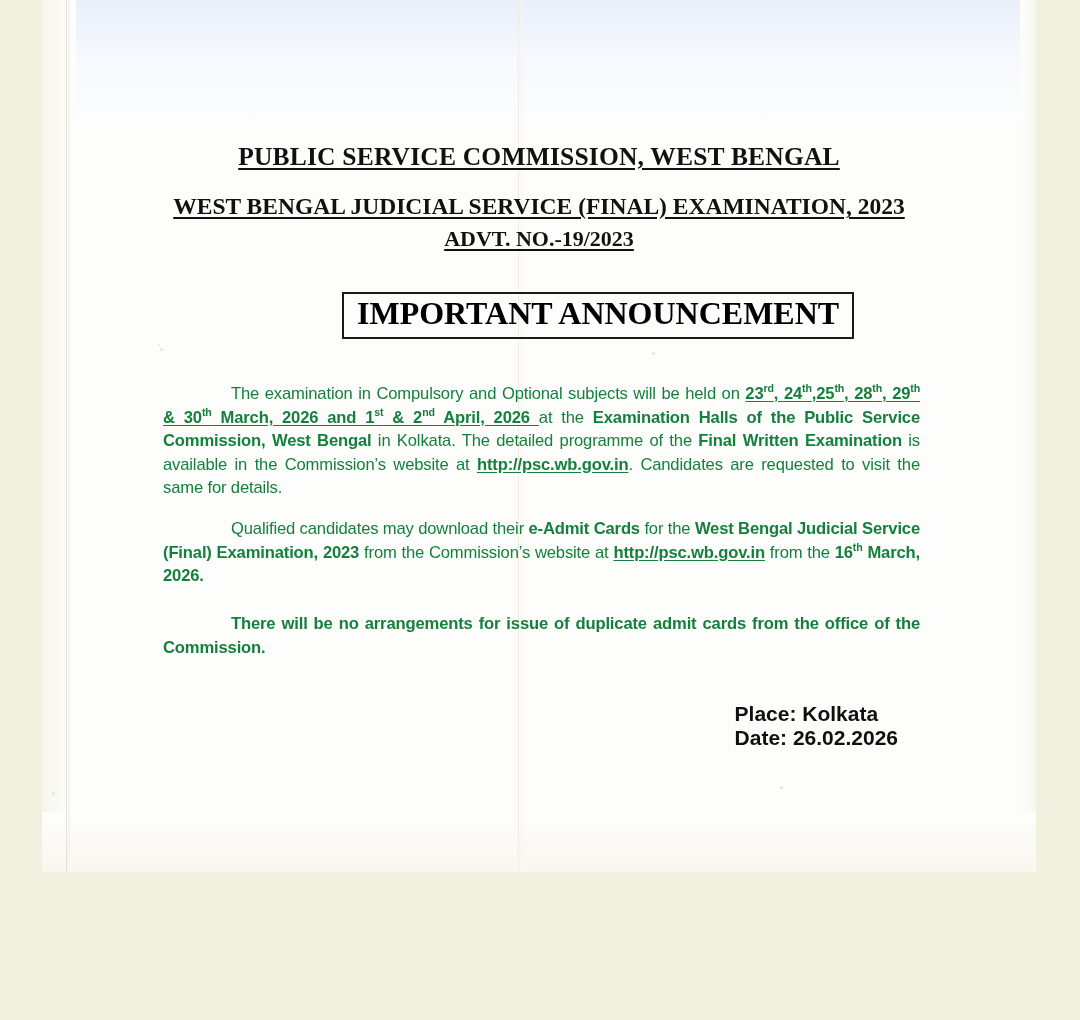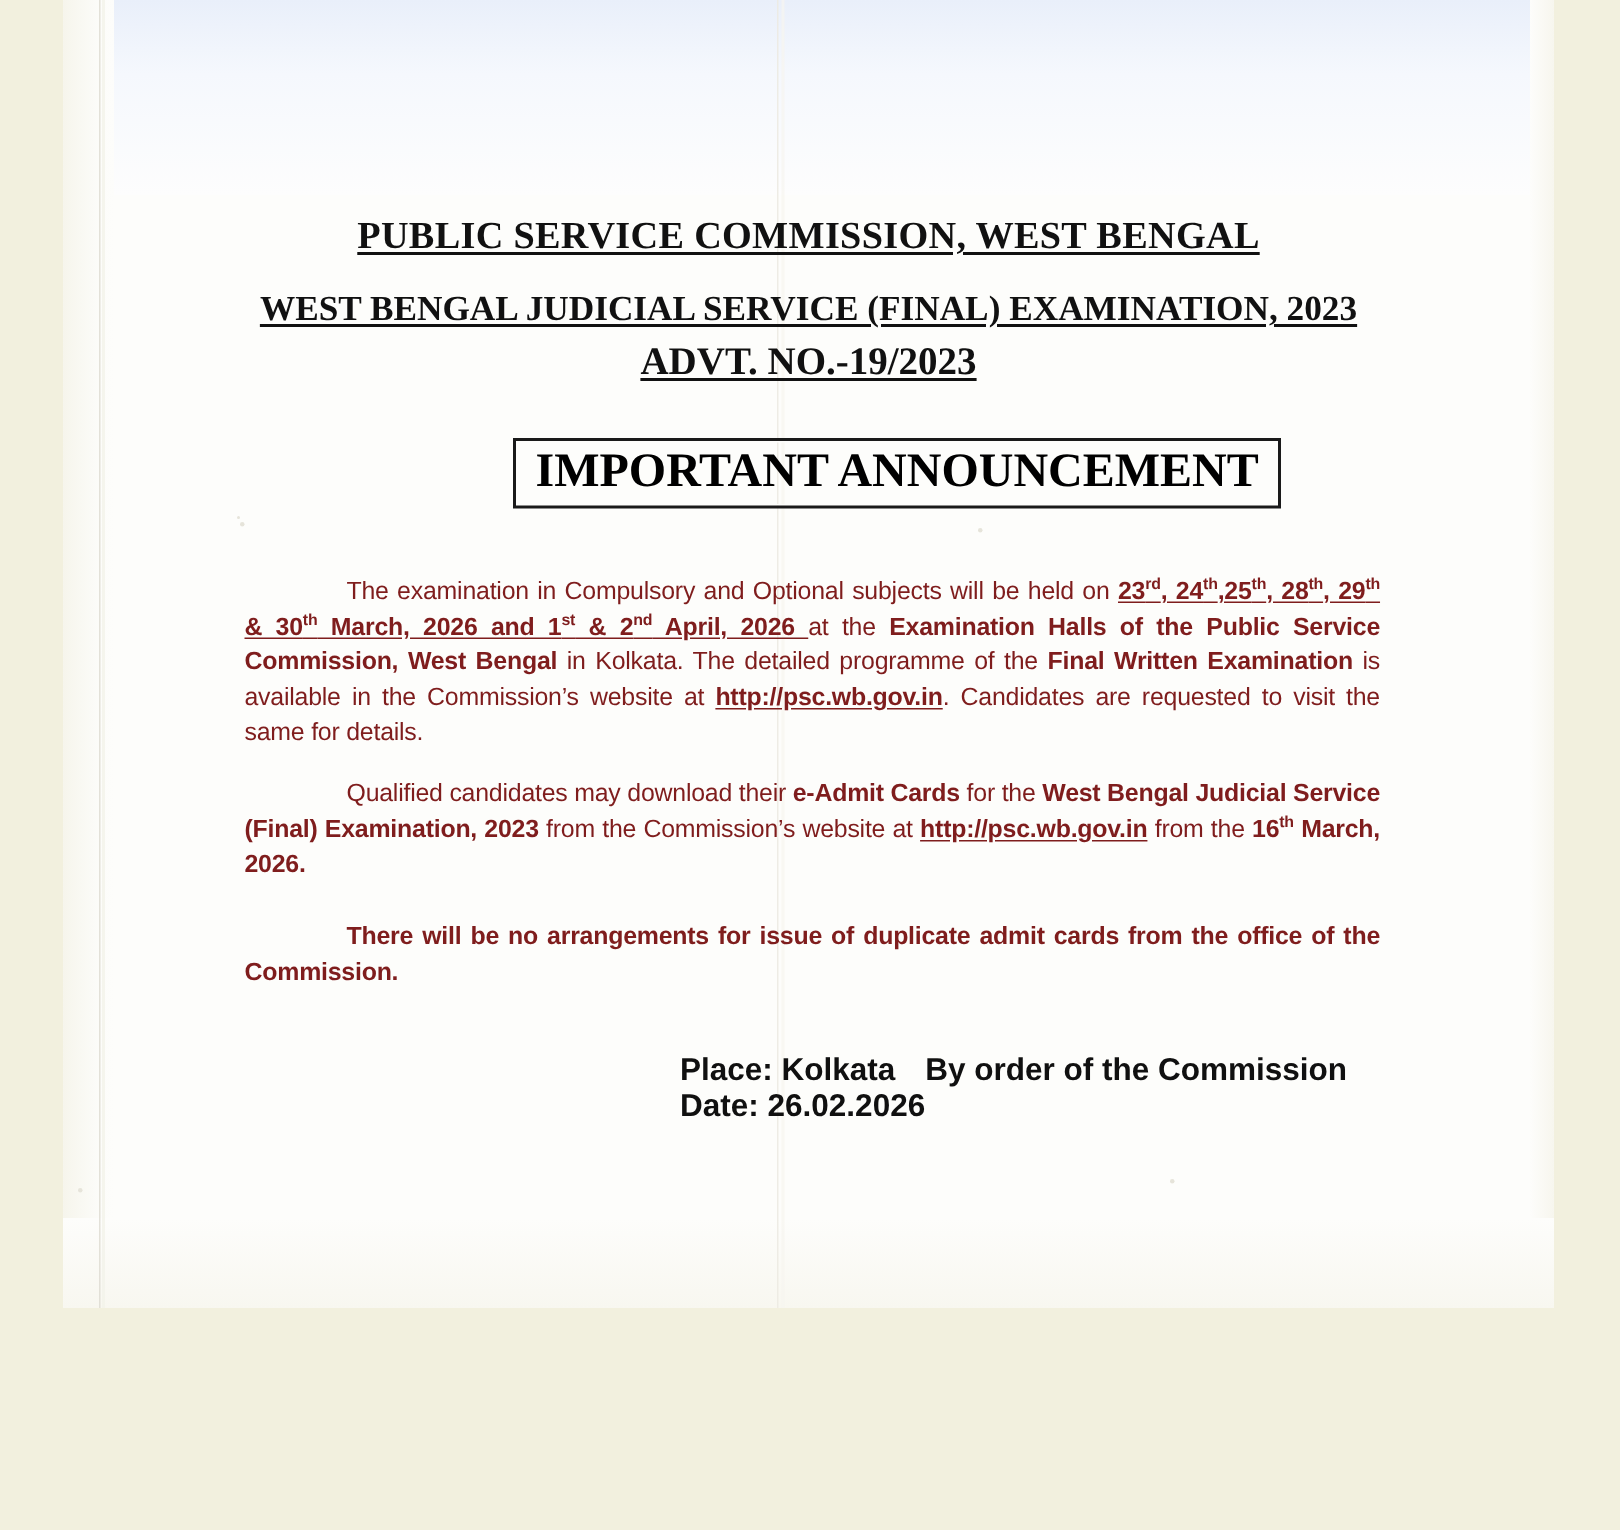--- a/index.html
+++ b/index.html
@@ -92,21 +92,21 @@
     left: 0; top: 193px;
     width: 994px;
     font-size: 23.5px;
   }
   #title-sub .u { text-decoration: underline; text-underline-offset: 3px; }
 
   #advt-no {
     position: absolute;
     left: 0; top: 226px;
     width: 994px;
-    font-size: 26px;
+    font-size: 22px;
   }
   #advt-no .u { text-decoration: underline; text-underline-offset: 3px; }
 
   #announcement-box {
     position: absolute;
     left: 300px;
     top: 292px;
     border: 2px solid #1a1a1a;
     padding: 3px 13px 6px 13px;
     font-family: "Liberation Serif", serif;
@@ -120,21 +120,21 @@
 
   
   .para {
     position: absolute;
     left: 121px;
     width: 757px;
     font-family: "Liberation Sans", sans-serif;
     font-size: 16.6px;
     line-height: 23.6px;
     text-align: justify;
-    color: #7f1d1d;
+    color: #15803d;
     letter-spacing: -0.15px;
   }
   .para .ind { display: inline-block; width: 68px; }
   .para b { font-weight: bold; }
   .para .u { text-decoration: underline; text-underline-offset: 2px; }
   .para sup { font-size: .64em; vertical-align: super; line-height: 0; }
 
   #para-1 { top: 382px; }
   #para-2 { top: 517px; }
   #para-3 { top: 612px; font-weight: bold; }
@@ -214,18 +214,17 @@
     <div class="para" id="para-3">
       <span class="ind"></span><span>There will be no arrangements for issue of duplicate admit cards from the office of the Commission.</span>
     </div>
 
     <div id="footer">
       <div class="left-col">
         <div>Place:  Kolkata</div>
         <div>Date: 26.02.2026</div>
       </div>
       <div class="right-col">
-        <div>By order of the Commission</div>
       </div>
     </div>
 
   </div>
 </div>
 
 </body></html>

